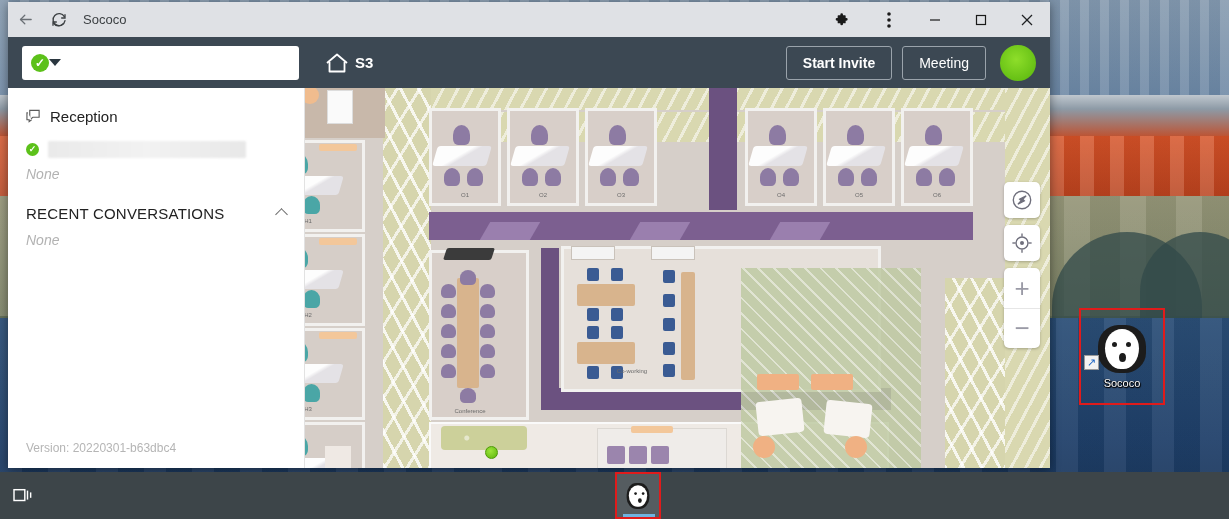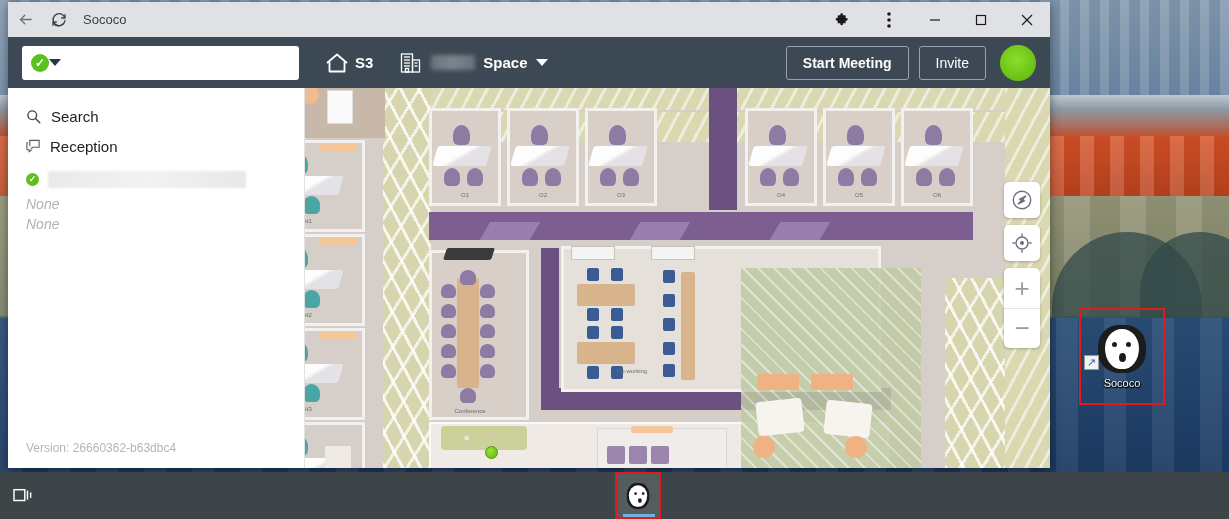--- a/index.html
+++ b/index.html
@@ -480,80 +480,60 @@
       </div>
 
       <div id="home-btn">
         <svg width="24" height="22" viewBox="0 0 24 22" fill="none" stroke="#fff" stroke-width="1.8" stroke-linejoin="round">
             <polyline points="2,11 12,2.5 22,11"></polyline>
             <polyline points="4.5,10 4.5,19.5 19.5,19.5 19.5,10"></polyline>
           </svg>
         <span id="home-label">S3</span>
       </div>
 
-      <div id="space-btn">
-        <svg width="24" height="24" viewBox="0 0 24 24" fill="none" stroke="#fff" stroke-width="1.3">
-            <rect x="2.5" y="3" width="11" height="18"></rect>
-            <rect x="13.5" y="9" width="7" height="12"></rect>
-            <line x1="5" y1="6" x2="11" y2="6"></line>
-            <line x1="5" y1="9" x2="11" y2="9"></line>
-            <line x1="5" y1="12" x2="11" y2="12"></line>
-            <line x1="5" y1="15" x2="11" y2="15"></line>
-            <line x1="15.5" y1="12" x2="18.5" y2="12"></line>
-            <line x1="15.5" y1="15" x2="18.5" y2="15"></line>
-            <rect x="6.5" y="17.5" width="3" height="3.5"></rect>
-          </svg>
-        <span id="space-name-redacted"></span>
-        <span id="space-label">Space</span>
-        <span class="caret-down-light"></span>
-      </div>
 
       <div id="header-spacer"></div>
 
-      <button class="hdr-btn">Start Meeting</button>
-      <button class="hdr-btn" id="invite-button">Invite</button>
+      <button class="hdr-btn">Start Invite</button>
+      <button class="hdr-btn" id="invite-button">Meeting</button>
       <div id="user-avatar"></div>
     </div>
 
     <div id="app-body">
 
       <div id="sidebar">
 
-        <div class="side-row">
-          <span class="ico">
-            <svg width="15" height="15" viewBox="0 0 24 24" fill="none" stroke="#444" stroke-width="2.2" stroke-linecap="round">
-                <circle cx="10" cy="10" r="7"></circle>
-                <line x1="15.2" y1="15.2" x2="22" y2="22"></line>
-              </svg>
-          </span>
-          <span id="search-label">Search</span>
-        </div>
 
         <div class="side-row">
           <span class="ico">
             <svg width="15" height="14" viewBox="0 0 24 22" fill="none" stroke="#5a5a5a" stroke-width="1.8">
                 <path d="M6 2h15v11H11l-5 4v-4H6z" fill="#fff"></path>
                 <path d="M3 6H1.5v11H5v3l4-3" fill="#fff"></path>
               </svg>
           </span>
           <span id="reception-label">Reception</span>
         </div>
 
 
         <div id="person-row">
           <span class="green-check-sm">✓</span>
           <span id="person-name-redacted"></span>
         </div>
 
         <div class="section-empty">None</div>
 
+        <div class="section-head">
+          <span class="section-title">RECENT CONVERSATIONS</span>
+          <span class="sp"></span>
+          <span class="chevron-up"></span>
+        </div>
         <div class="section-empty">None</div>
 
         <div id="sidebar-spacer"></div>
-        <div id="version-text">Version: 26660362-b63dbc4</div>
+        <div id="version-text">Version: 20220301-b63dbc4</div>
       </div>
 
       <div id="map-area">
         <div id="map-canvas">
 
           <div class="mp hall-tan" style="left:78px;top:0;width:670px;height:22px;"></div>
           <div class="mp hall-tan" style="left:78px;top:24px;width:670px;height:30px;"></div>
 
           <div class="mp stone" style="left:78px;top:0;width:48px;height:380px;"></div>
 

